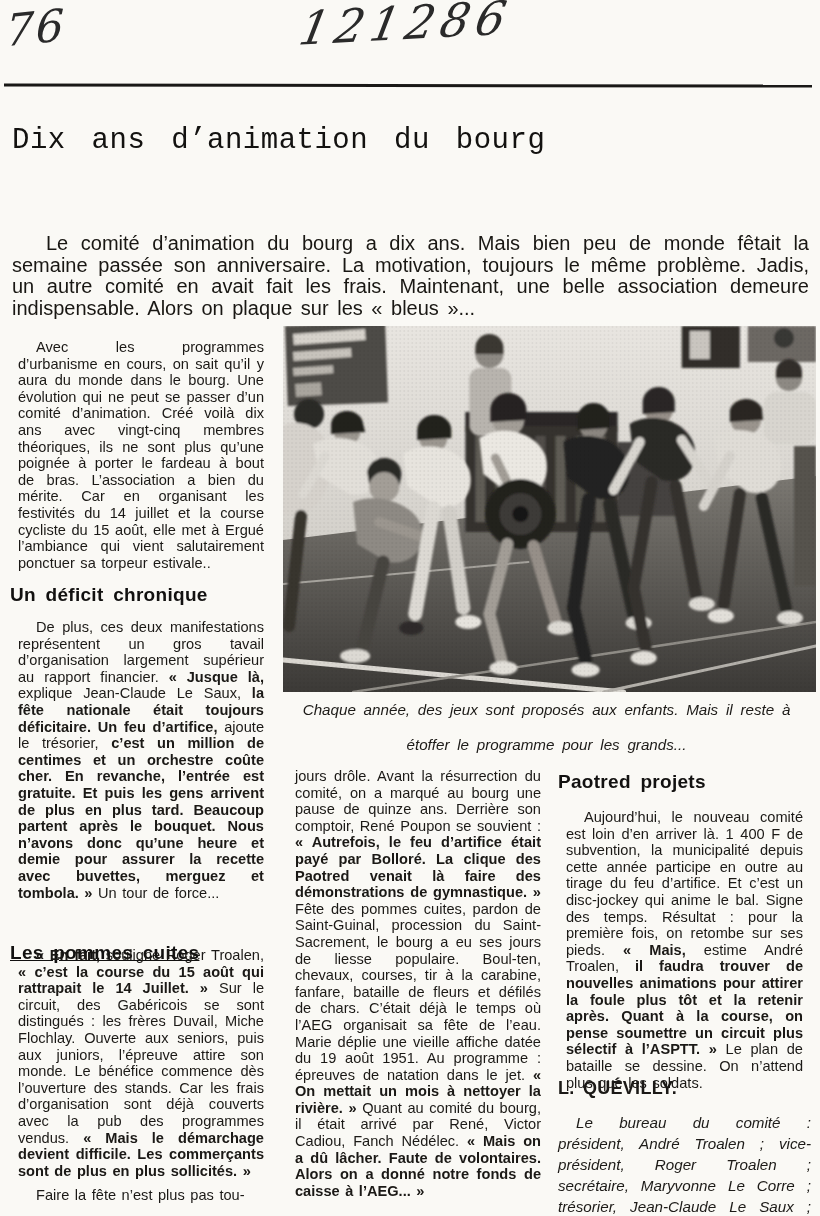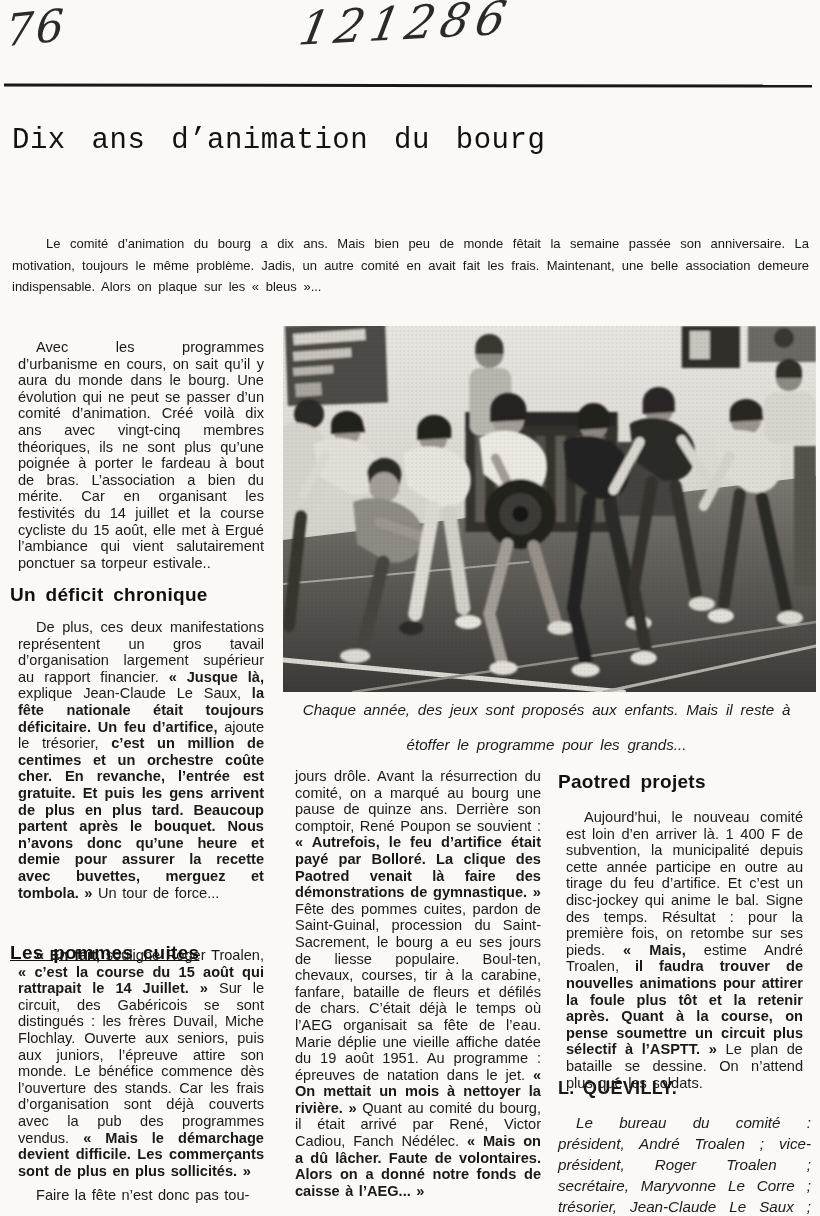--- a/index.html
+++ b/index.html
@@ -31,21 +31,21 @@
     position:absolute;left:12px;top:124px;
     font-size:29px;font-weight:400;letter-spacing:.5px;word-spacing:8px;color:#131210;font-family:Liberation Mono, monospace;
   }
   .headline{
     position:absolute;left:10px;top:160px;margin:0;
     font-size:43px;font-weight:700;letter-spacing:-.5px;word-spacing:10px;color:#0f0e0c;
   }
   
   .lead{
     position:absolute;left:12px;top:233px;width:797px;margin:0;
-    font-size:13px;line-height:21.6px;text-align:justify;text-indent:34px;
+    font-size:20px;line-height:21.6px;text-align:justify;text-indent:34px;
     word-spacing:3px;color:#191713;
   }
   
   .colblock{position:absolute;margin:0;font-size:14.6px;line-height:16.6px;text-align:justify;word-spacing:1.5px;}
   .colblock p{margin:8px;text-indent:18px;}
   .b{font-weight:700;}
   .subhead{
     position:absolute;margin:0;text-align:left;
     font-size:19px;font-weight:700;letter-spacing:.3px;word-spacing:4px;color:#121110;
   }
@@ -91,21 +91,21 @@
   <div class="colblock p-left1">
       <p><span>Avec les programmes d’urbanisme en cours, on sait qu’il y aura du monde dans le bourg. Une évolution qui ne peut se passer d’un comité d’animation. Créé voilà dix ans avec vingt-cinq membres théoriques, ils ne sont plus qu’une poignée à porter le fardeau à bout de bras. L’association a bien du mérite. Car en organisant les festivités du 14 juillet et la course cycliste du 15 août, elle met à Ergué l’ambiance qui vient salutairement ponctuer sa torpeur estivale..</span></p>
     </div>
   <h2 class="subhead h-left1">Un déficit chronique</h2>
   <div class="colblock p-left2">
       <p><span>De plus, ces deux manifestations représentent un gros tavail d’organisation largement supérieur au rapport financier. </span><span class="b">« Jusque là, </span><span>explique Jean-Claude Le Saux, </span><span class="b">la fête nationale était toujours déficitaire. Un feu d’artifice, </span><span>ajoute le trésorier, </span><span class="b">c’est un million de centimes et un orchestre coûte cher. En revanche, l’entrée est gratuite. Et puis les gens arrivent de plus en plus tard. Beaucoup partent après le bouquet. Nous n’avons donc qu’une heure et demie pour assurer la recette avec buvettes, merguez et tombola. » </span><span>Un tour de force...</span></p>
     </div>
   <h2 class="subhead h-left2">Les pommes cuites</h2>
   <div class="colblock p-left3">
     <p><span class="b">« En fait, </span><span>souligne Roger Troalen, </span><span class="b">« c’est la course du 15 août qui rattrapait le 14 Juillet. » </span><span>Sur le circuit, des Gabéricois se sont distingués : les frères Duvail, Miche Flochlay. Ouverte aux seniors, puis aux juniors, l’épreuve attire son monde. Le bénéfice commence dès l’ouverture des stands. Car les frais d’organisation sont déjà couverts avec la pub des programmes vendus. </span><span class="b">« Mais le démarchage devient difficile. Les commerçants sont de plus en plus sollicités. »</span></p>
-    <p><span>Faire la fête n’est donc pas tou-</span></p>
+    <p><span>Faire la fête n’est plus pas tou-</span></p>
   </div>
 
   <div class="photo">
     <svg viewBox="0 0 532 366" preserveAspectRatio="none">
       <defs>
         <linearGradient id="wallG" x1="0" y1="0" x2="0" y2="1">
           <stop offset="0" stop-color="#e8e5e0"></stop>
             <stop offset="1" stop-color="#d4d1cb"></stop>
         </linearGradient>
         <linearGradient id="floorG" x1="0" y1="0" x2="0" y2="1">

